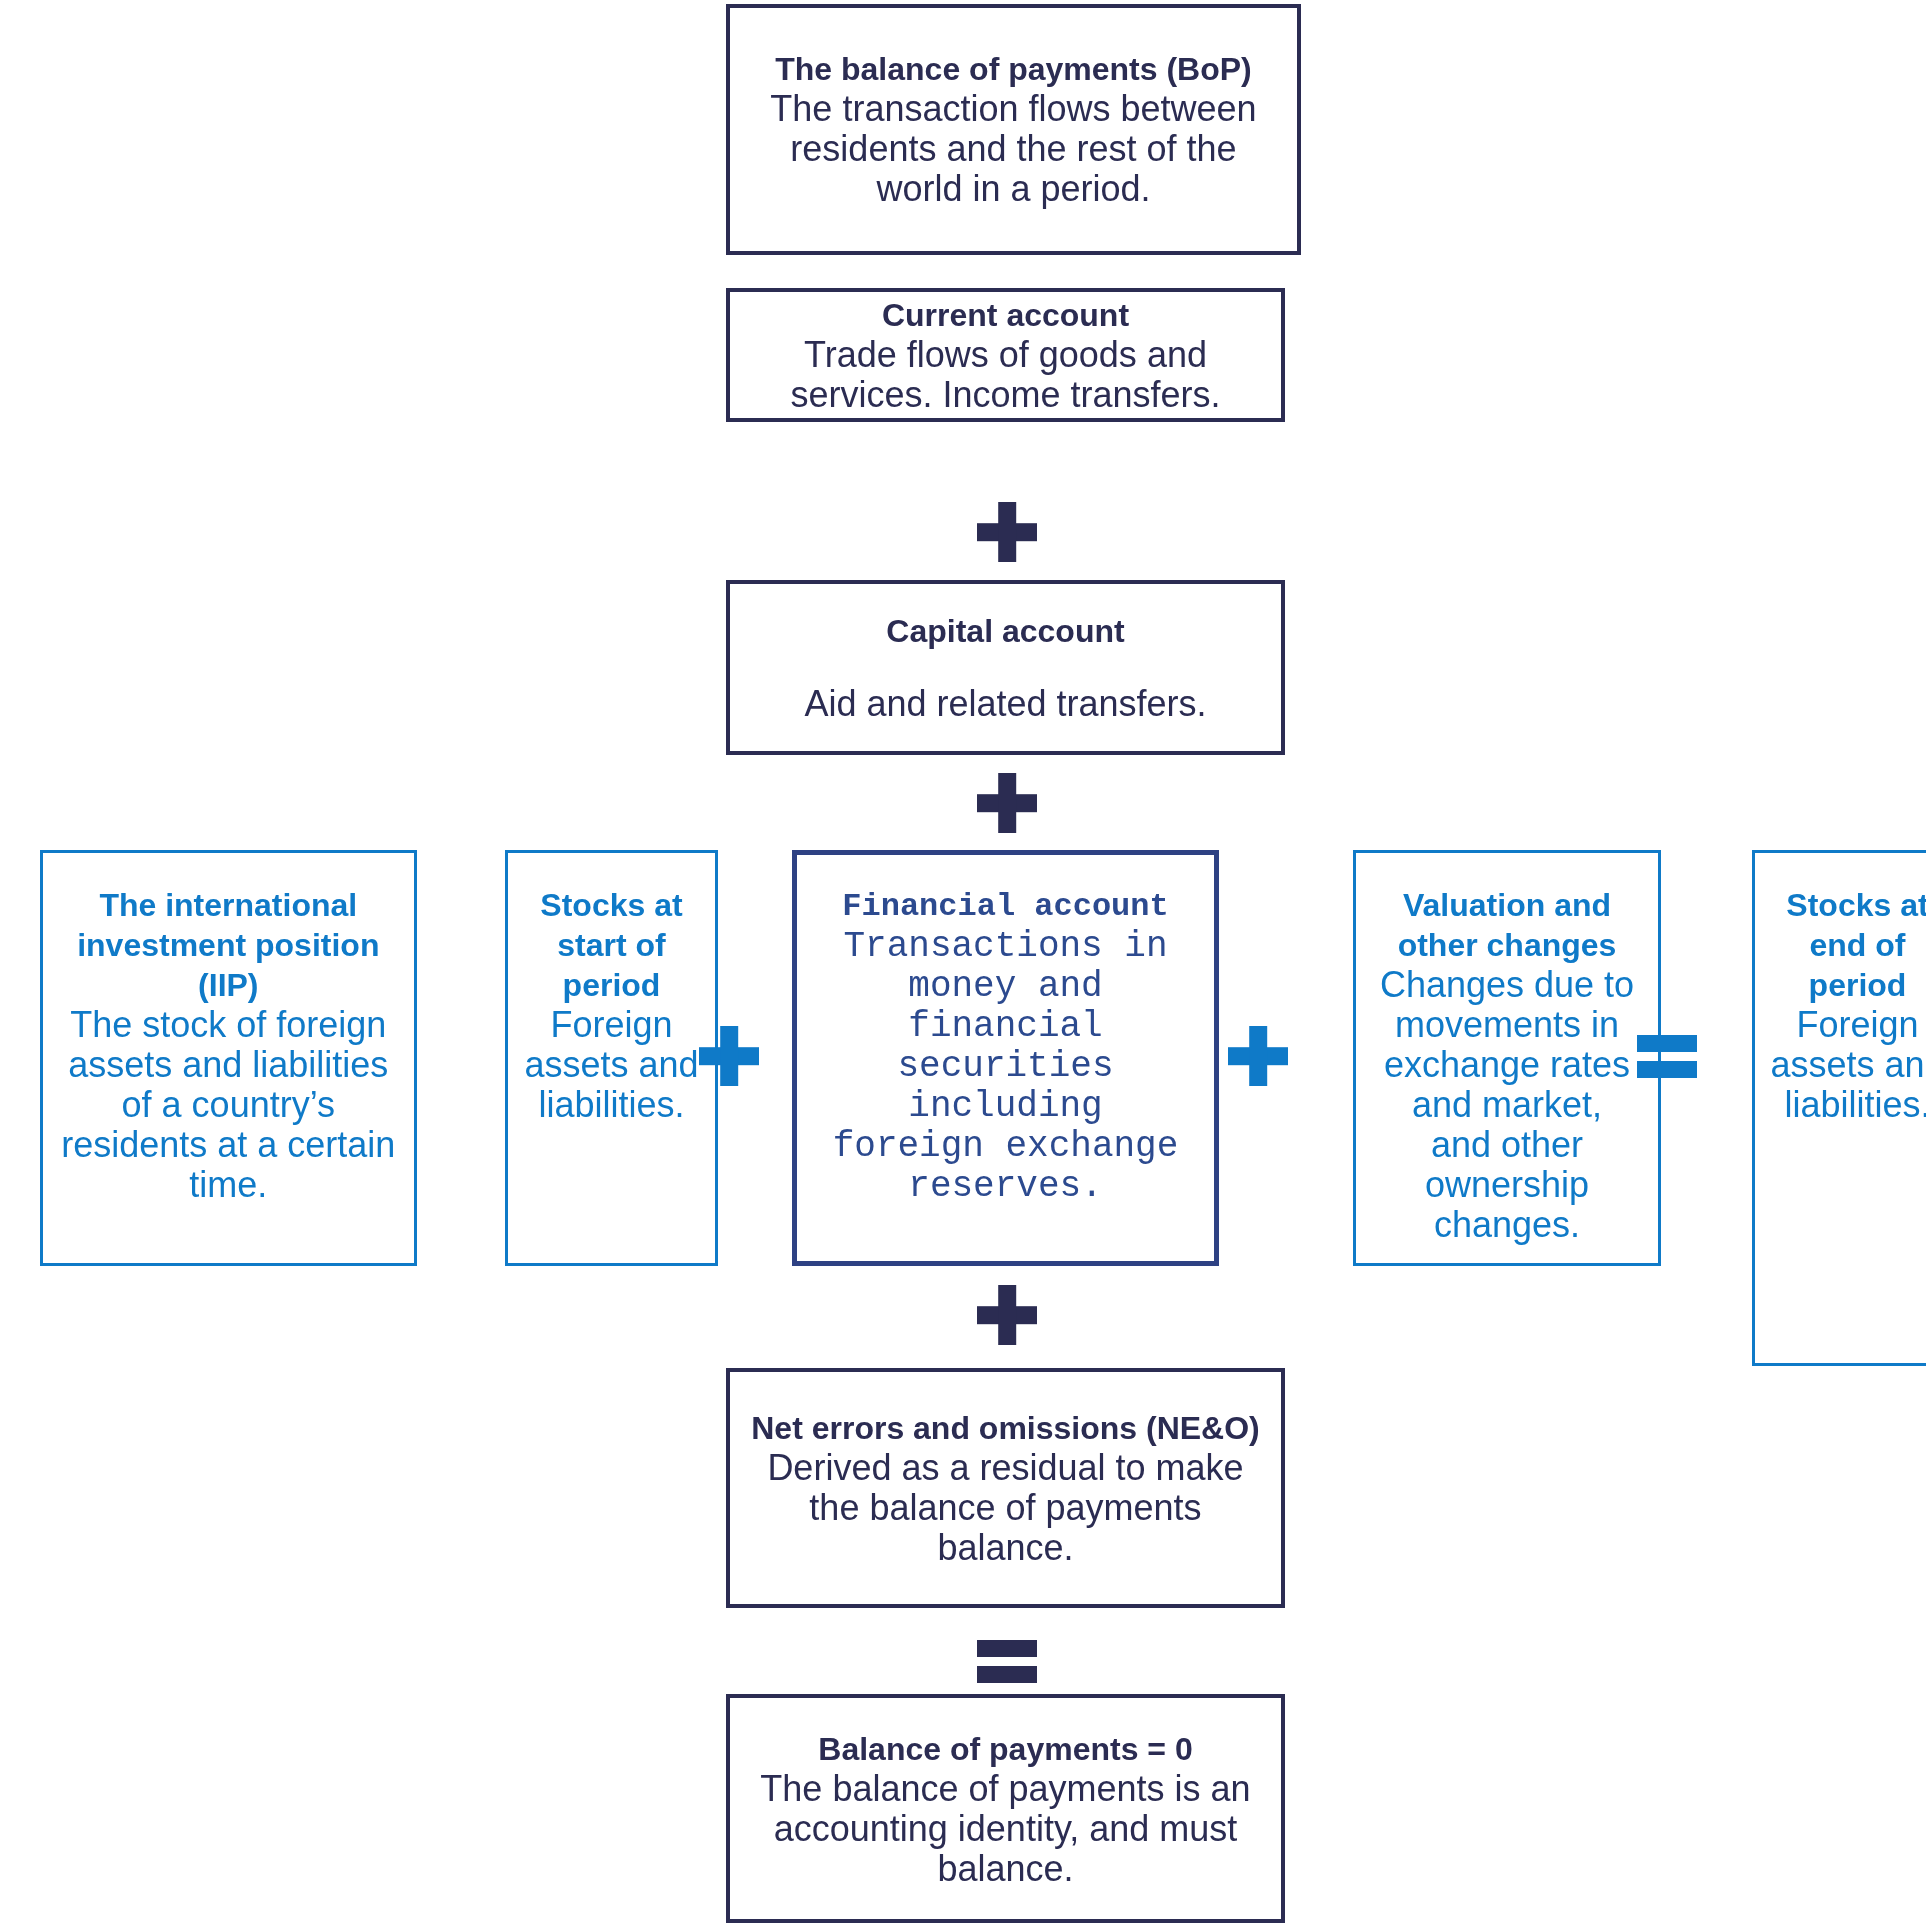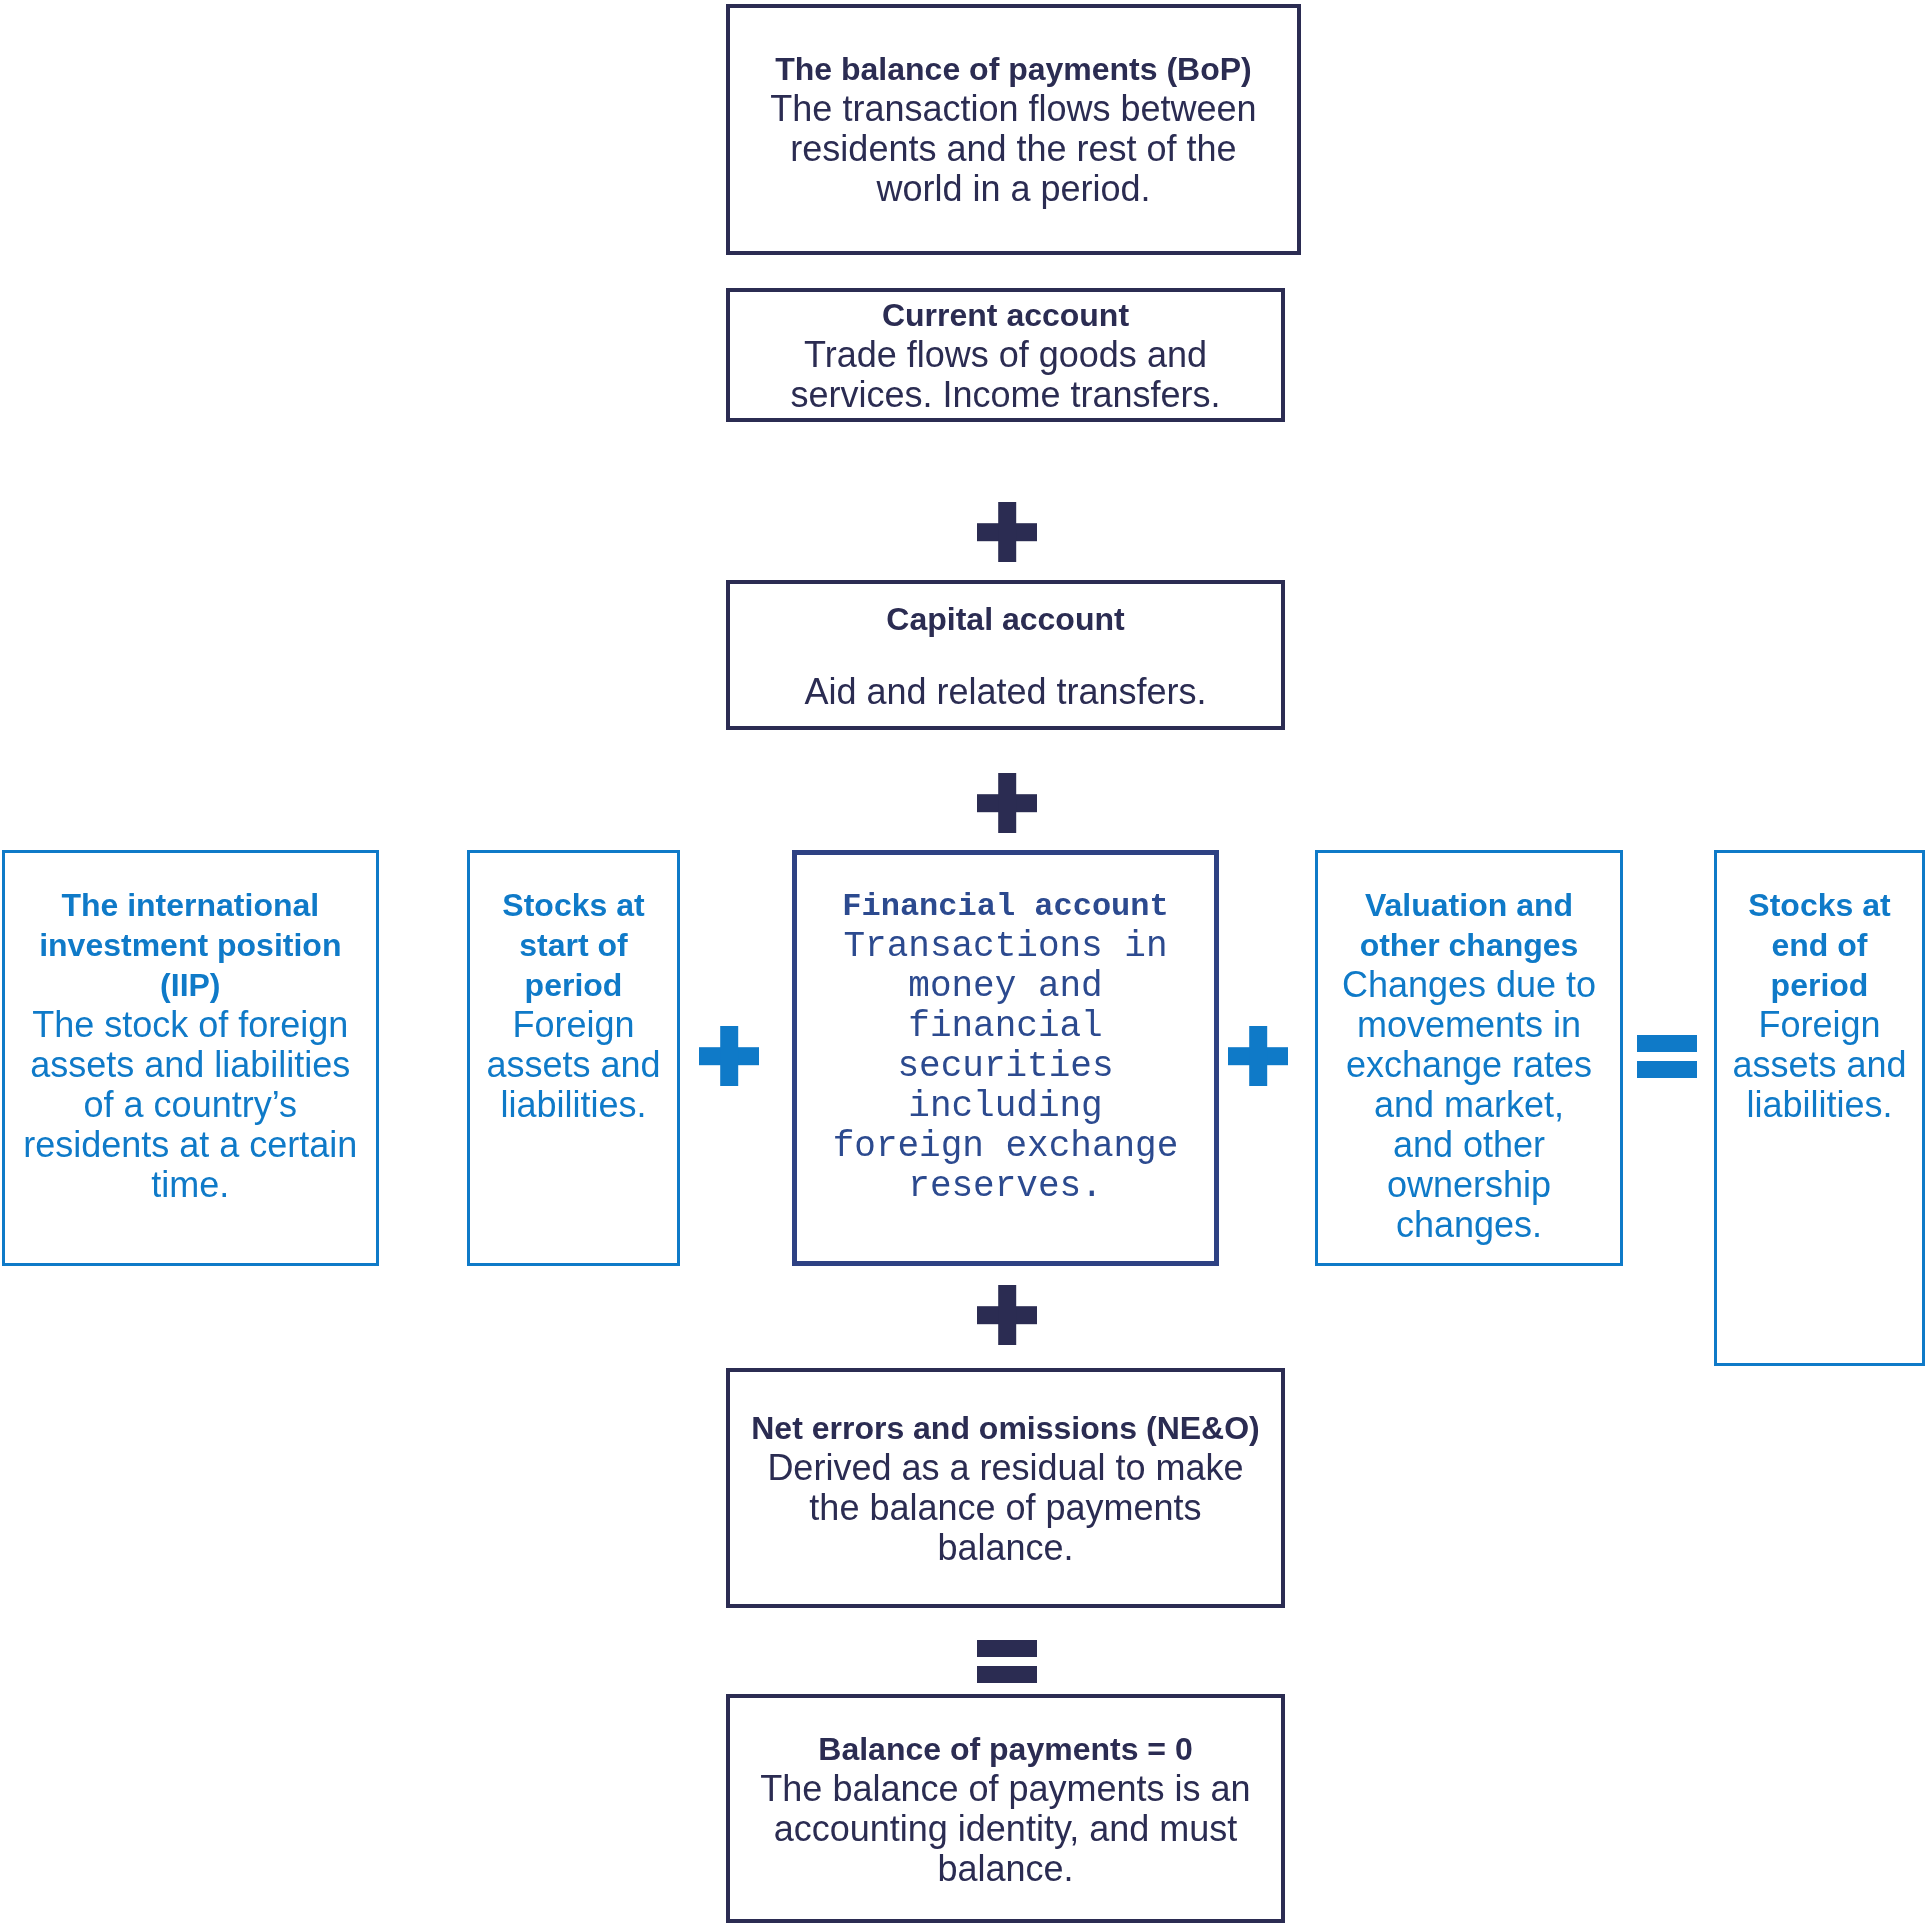--- a/index.html
+++ b/index.html
@@ -17,21 +17,21 @@
     text-align:center;
     background:#ffffff;
   }
   .bx .title { display:block; font-weight:700; font-size:32px; line-height:40px; }
   .bx .body  { display:block; font-weight:400; font-size:36px; line-height:40px; }
   
   .dark { border:4.4px solid #2b2c52; color:#2b2c52; justify-content:center; padding:8.8px 16px; }
   
   .finbox { border:5.3px solid #2e4183; color:#2c4a8f; justify-content:flex-start; padding:32px 26.5px 8.8px 26.5px;font-family:Liberation Mono, monospace; }
   
-  .blue { border:3.5px solid #0f7ac8; color:#0f7ac8; justify-content:flex-start; padding:32px 12.4px 8.8px 12.4px; }
+  .blue { border:3.5px solid #0f7ac8; color:#0f7ac8; justify-content:flex-start; padding:32px 12.4px 8.8px 12.4px;margin-left:38px; }
   .blue.narrowpad { padding-left:21px; padding-right:21px; }
   
   .op { position:absolute; }
   .plus { width:60px; height:60px; }
   .plus::before {
     content:""; position:absolute; left:0; top:50%; transform:translateY(-50%);
     width:100%; height:17.6px; background:currentColor;
   }
   .plus::after {
     content:""; position:absolute; top:0; left:50%; transform:translateX(-50%);
@@ -57,21 +57,21 @@
     <span class="body">The transaction flows between residents and the rest of the world in a period.</span>
   </div>
 
   <div class="bx dark" style="left:726px; top:288px; width:559px; height:134px;">
     <span class="title">Current account</span>
     <span class="body">Trade flows of goods and services. Income transfers.</span>
   </div>
 
   <div class="op plus dark-op" style="left:977px; top:502px;"></div>
 
-  <div class="bx dark" style="left:726px; top:580px; width:559px; height:150px;gap:33px;">
+  <div class="bx dark" style="left:726px; top:580px; width:559px; height:175px;gap:33px;">
     <span class="title">Capital account</span>
     <span class="body">Aid and related transfers.</span>
   </div>
 
   <div class="op plus dark-op" style="left:977px; top:773px;"></div>
 
   <div class="bx blue" style="left:1.8px; top:850px; width:377px; height:416px;">
     <span class="title">The international investment position (IIP)</span>
     <span class="body">The stock of foreign assets and liabilities of a country’s residents at a certain time.</span>
   </div>

